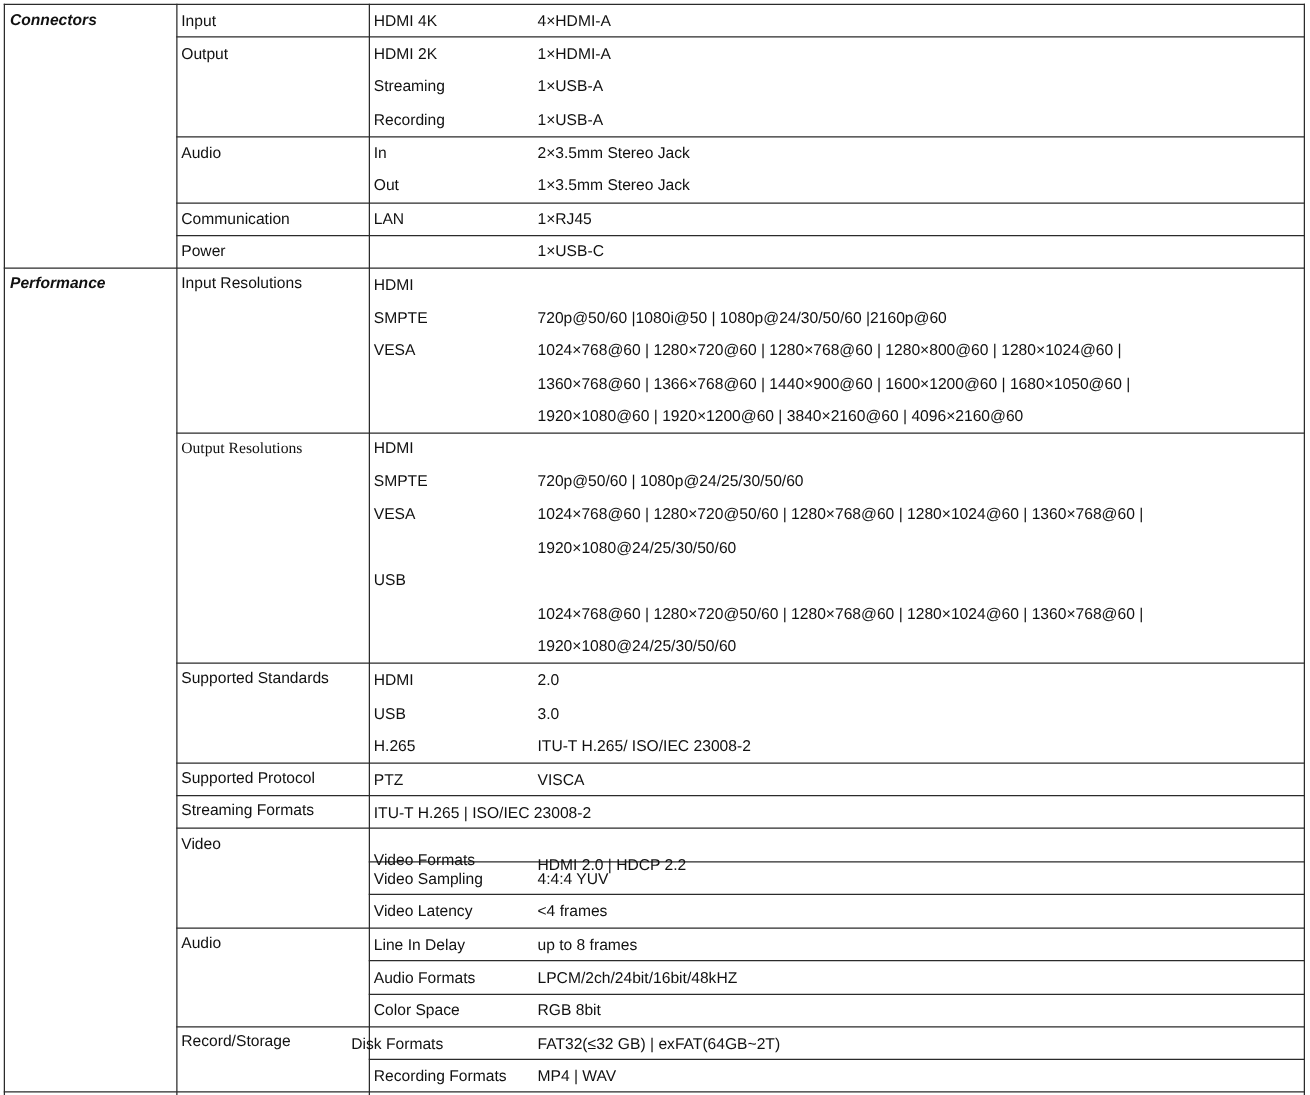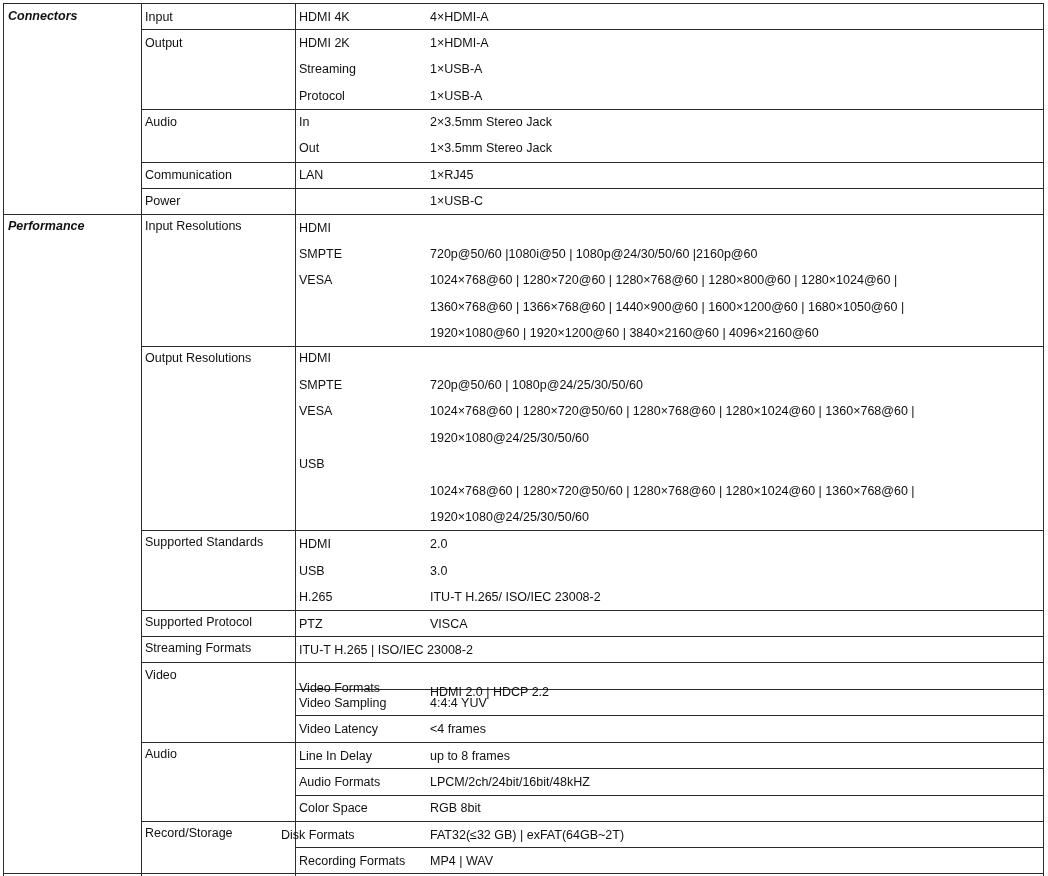--- a/index.html
+++ b/index.html
@@ -46,21 +46,21 @@
 
   <div class="t" style="left:145px;top:9px;">Input</div>
   <div class="t" style="left:299px;top:9px;">HDMI 4K</div>
   <div class="t" style="left:430px;top:9px;">4×HDMI-A</div>
 
   <div class="t" style="left:145px;top:35px;">Output</div>
   <div class="t" style="left:299px;top:35px;">HDMI 2K</div>
   <div class="t" style="left:430px;top:35px;">1×HDMI-A</div>
   <div class="t" style="left:299px;top:61px;text-align:center;">Streaming</div>
   <div class="t" style="left:430px;top:61px;">1×USB-A</div>
-  <div class="t" style="left:299px;top:88px;">Protocol</div>
+  <div class="t" style="left:299px;top:88px;">Recording</div>
   <div class="t" style="left:430px;top:88px;">1×USB-A</div>
 
   <div class="t" style="left:145px;top:114px;">Audio</div>
   <div class="t" style="left:299px;top:114px;">In</div>
   <div class="t" style="left:430px;top:114px;">2×3.5mm Stereo Jack</div>
   <div class="t" style="left:299px;top:140px;">Out</div>
   <div class="t" style="left:430px;top:140px;">1×3.5mm Stereo Jack</div>
 
   <div class="t" style="left:145px;top:167px;">Communication</div>
   <div class="t" style="left:299px;top:167px;">LAN</div>
@@ -73,21 +73,21 @@
 
   <div class="t" style="left:145px;top:218px;">Input Resolutions</div>
   <div class="t" style="left:299px;top:220px;">HDMI</div>
   <div class="t" style="left:299px;top:246px;">SMPTE</div>
   <div class="t" style="left:430px;top:246px;">720p@50/60 |1080i@50 | 1080p@24/30/50/60  |2160p@60</div>
   <div class="t" style="left:299px;top:272px;">VESA</div>
   <div class="t" style="left:430px;top:272px;">1024×768@60 | 1280×720@60 | 1280×768@60 | 1280×800@60  | 1280×1024@60 |</div>
   <div class="t" style="left:430px;top:299px;">1360×768@60 | 1366×768@60 | 1440×900@60 | 1600×1200@60 | 1680×1050@60 |</div>
   <div class="t" style="left:430px;top:325px;">1920×1080@60 | 1920×1200@60 | 3840×2160@60 | 4096×2160@60</div>
 
-  <div class="t" style="left:145px;top:350px;">Output Resolutions</div>
+  <div class="t" style="left:145px;top:350px;font-family:Liberation Serif, serif;">Output Resolutions</div>
   <div class="t" style="left:299px;top:350px;">HDMI</div>
   <div class="t" style="left:299px;top:377px;">SMPTE</div>
   <div class="t" style="left:430px;top:377px;">720p@50/60 | 1080p@24/25/30/50/60</div>
   <div class="t" style="left:299px;top:403px;">VESA</div>
   <div class="t" style="left:430px;top:403px;">1024×768@60 | 1280×720@50/60 | 1280×768@60 | 1280×1024@60 | 1360×768@60 |</div>
   <div class="t" style="left:430px;top:430px;">1920×1080@24/25/30/50/60</div>
   <div class="t" style="left:299px;top:456px;">USB</div>
   <div class="t" style="left:430px;top:483px;">1024×768@60 | 1280×720@50/60 | 1280×768@60 | 1280×1024@60 | 1360×768@60 |</div>
   <div class="t" style="left:430px;top:509px;">1920×1080@24/25/30/50/60</div>
 

